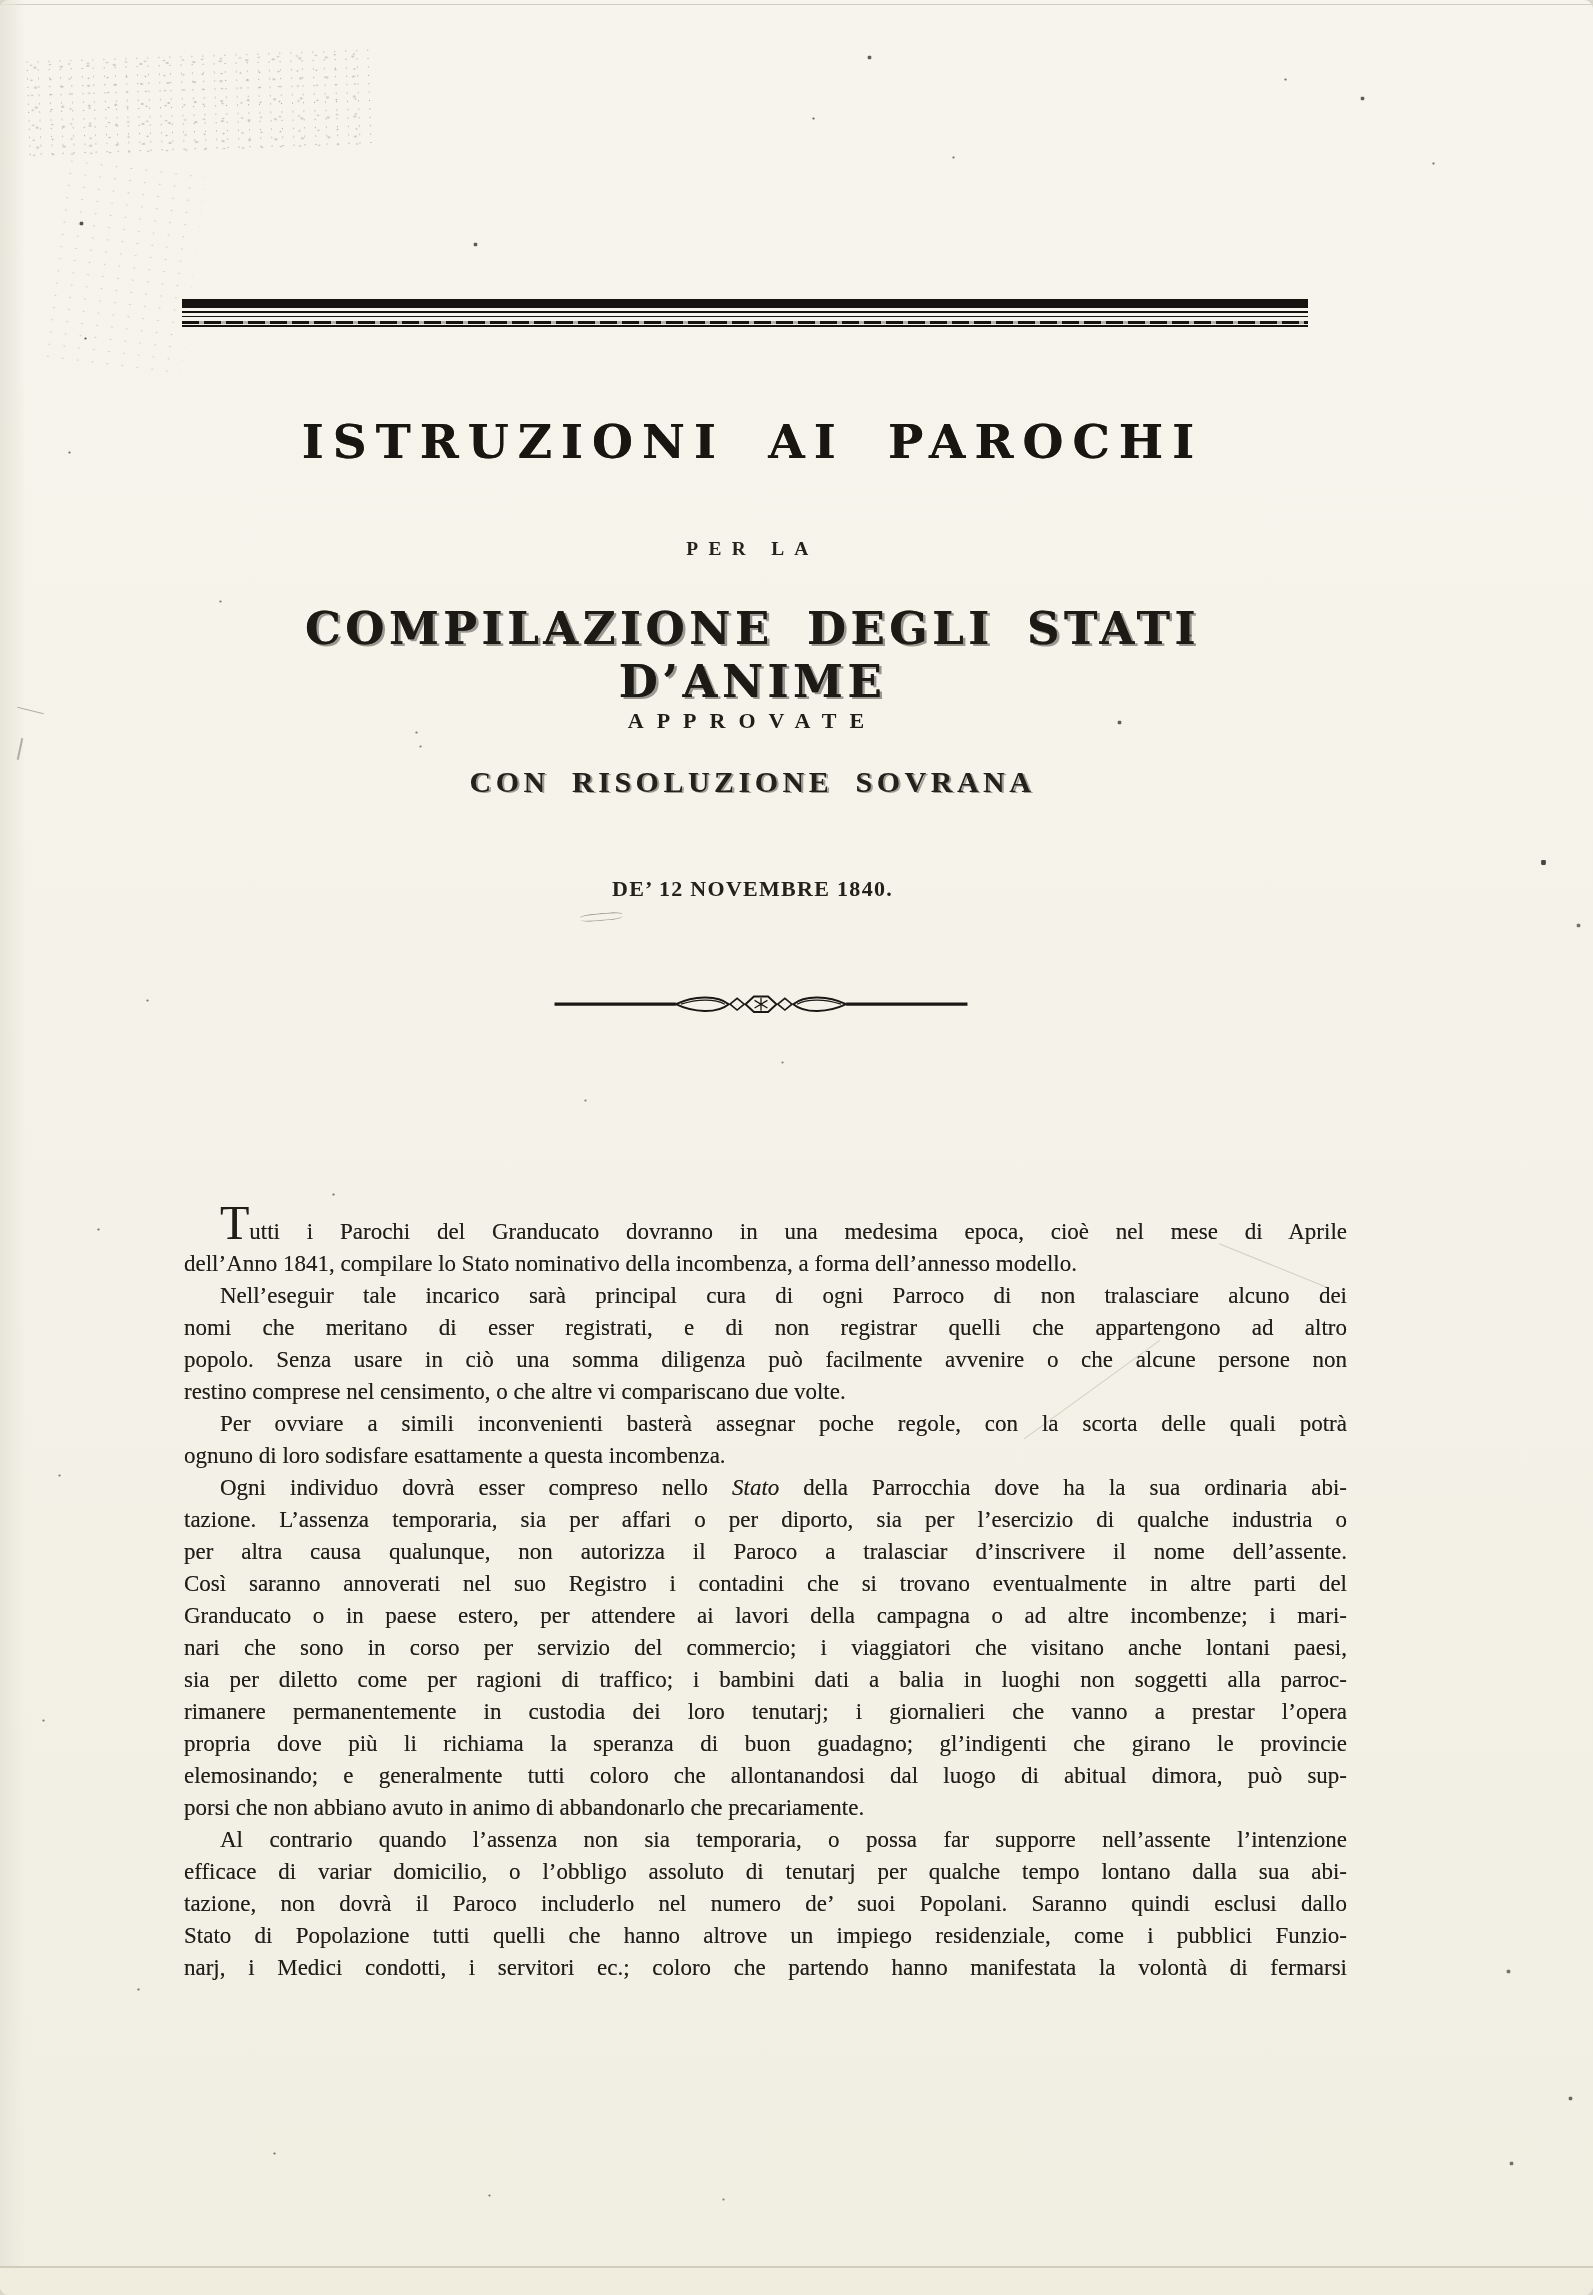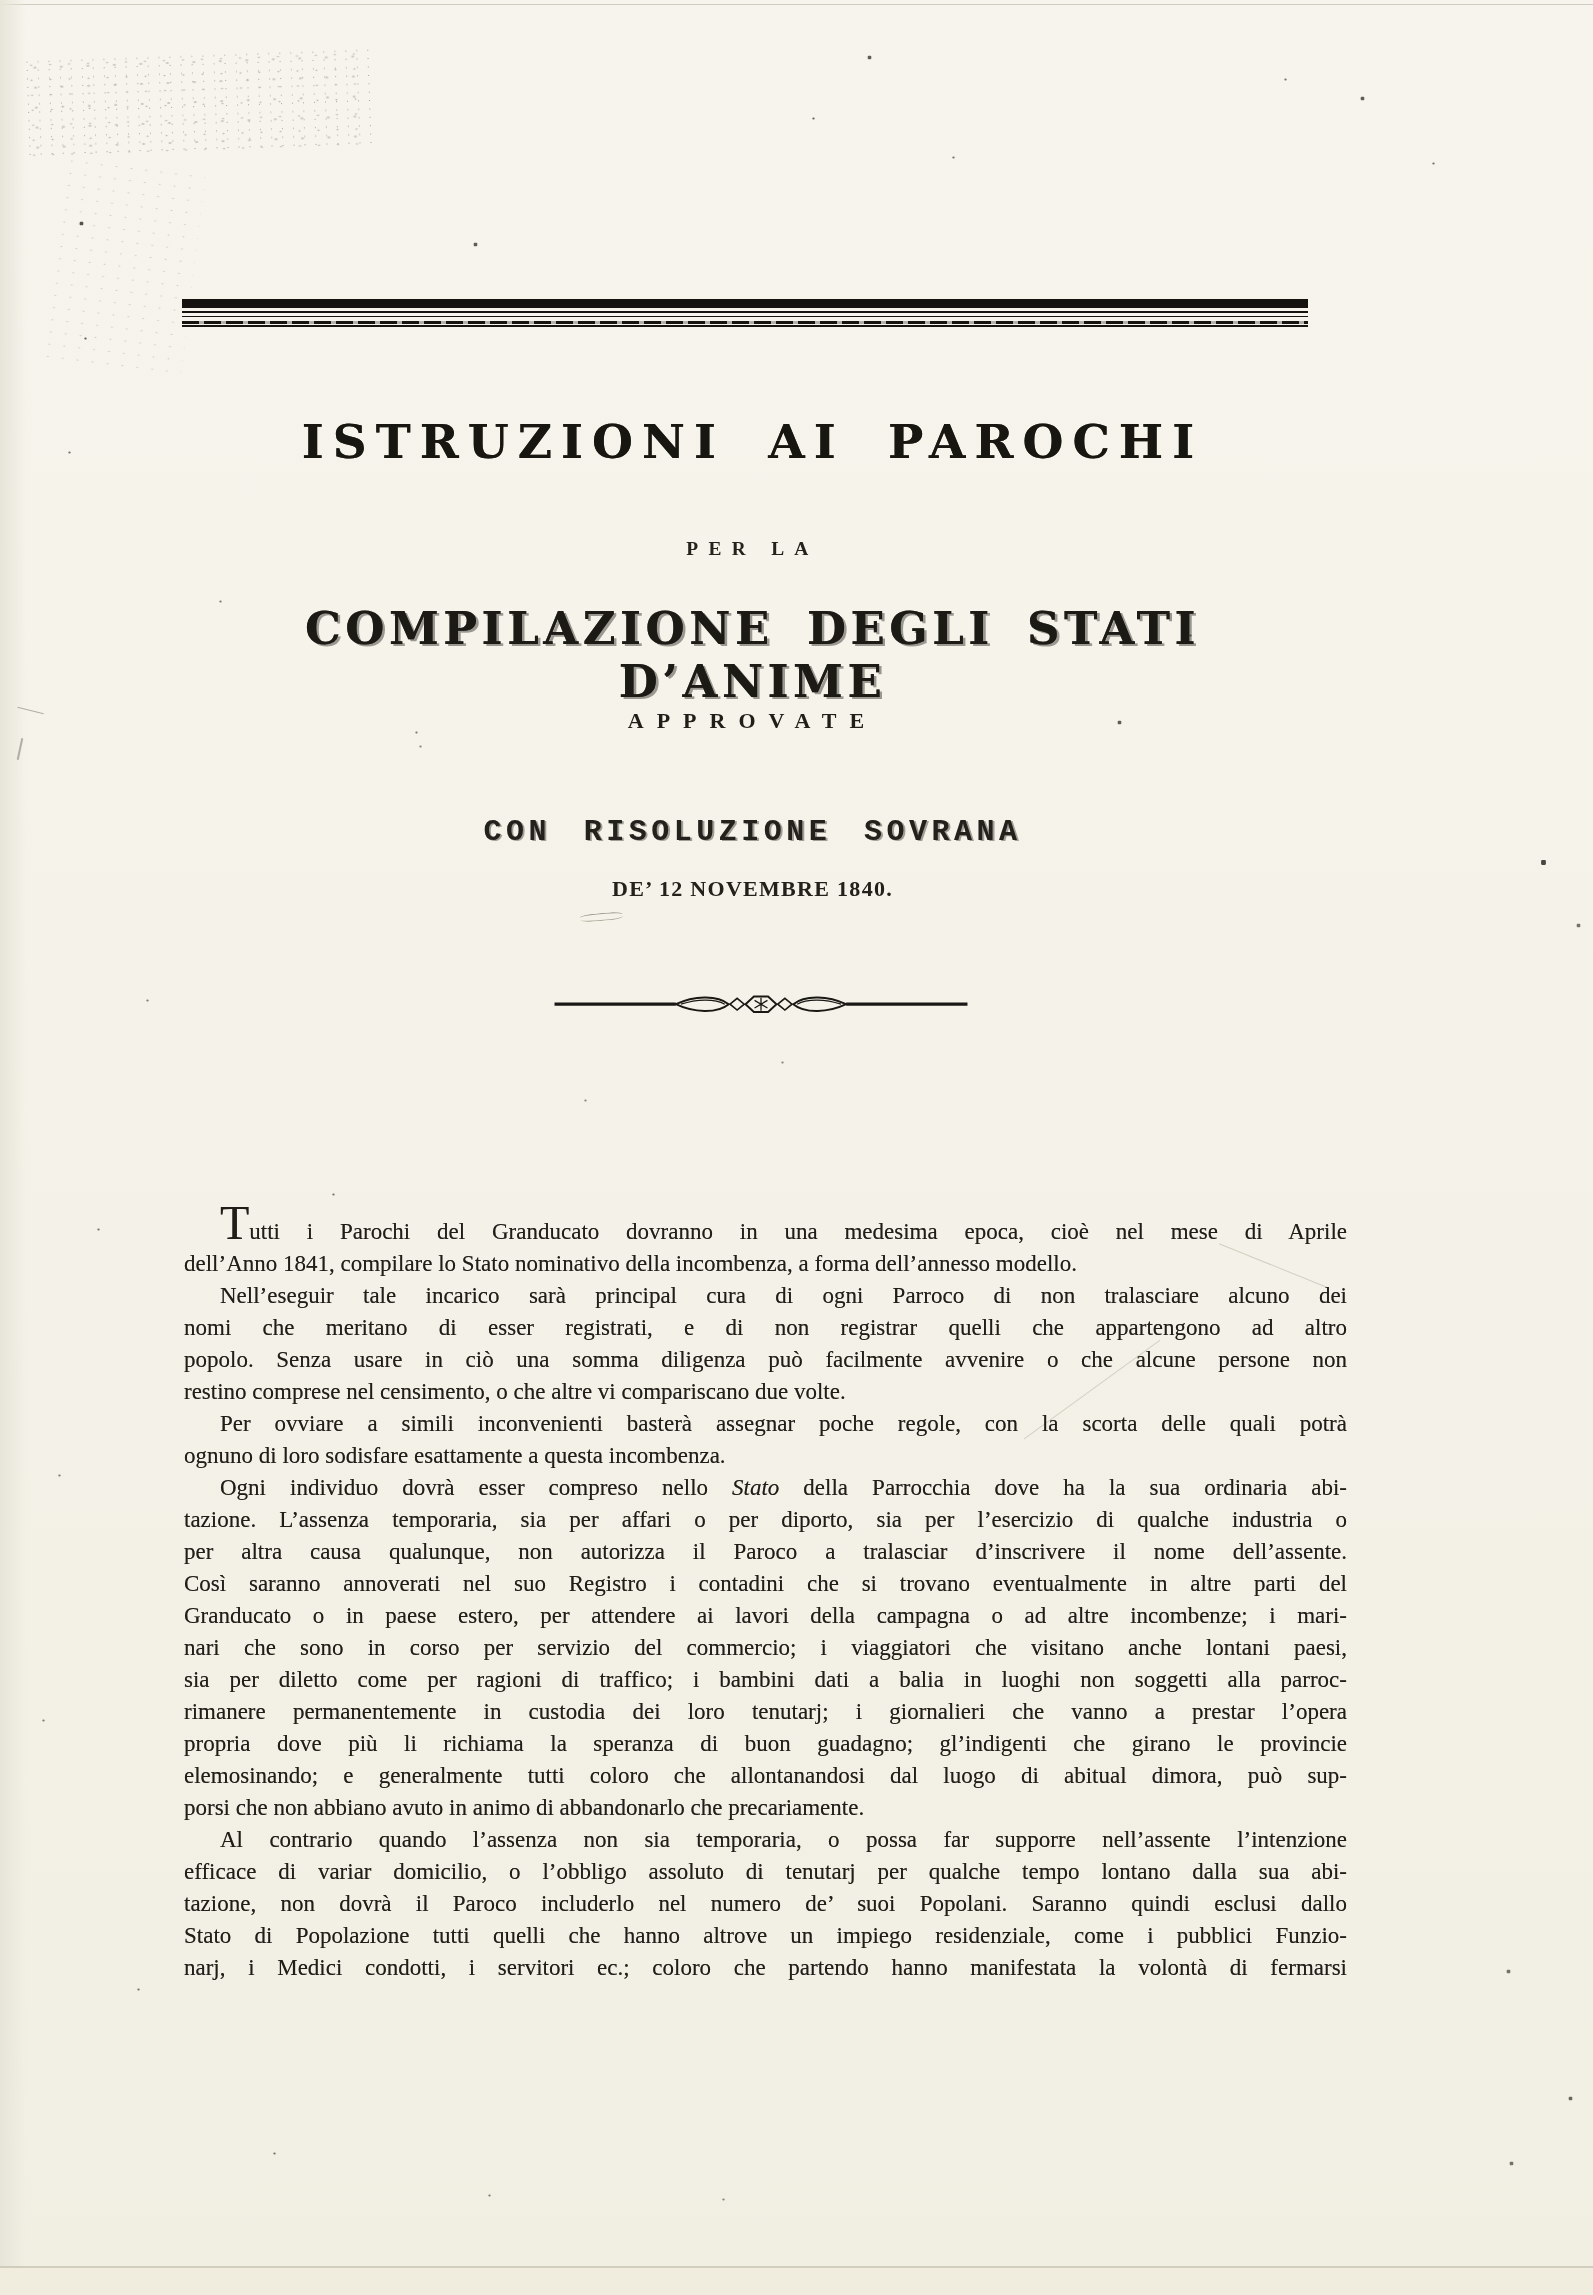--- a/index.html
+++ b/index.html
@@ -4,20 +4,21 @@
 <style>
   html,body{margin:0;padding:0;background:#d9d7cb;}
   .sheet{
     position:relative;
     width:1593px;height:2295px;
     margin:0 auto;
     background:linear-gradient(180deg,#f6f4ec 0%,#f4f2e8 55%,#f1eee2 100%);
     overflow:hidden;
     font-family:"Liberation Serif","DejaVu Serif",serif;
     color:#1e1c18;
+    border-radius:9px;
   }
   
   .edge-top{position:absolute;left:0;top:3.9px;width:100%;height:1.3px;background:#d0cec0;}
   .edge-left{position:absolute;left:0;top:0;width:26px;height:100%;
     background:linear-gradient(90deg,#e7e5d9 0%,rgba(231,229,217,0) 100%);}
   .edge-bottom{position:absolute;left:0;top:2266px;width:100%;height:1.9px;background:#c9c6b4;opacity:.8;}
   .foot-strip{position:absolute;left:0;top:2268px;width:100%;height:28px;background:#f0edde;}
 
   
   .noise-patch{
@@ -90,21 +91,21 @@
   
   .col{position:absolute;left:184px;width:1137px;text-align:center;}
   .doc-title{top:414px;font-family:"DejaVu Serif","Liberation Serif",serif;font-weight:700;
     font-size:47px;letter-spacing:9px;word-spacing:18px;color:#181610;
     text-shadow:0 0 0.6px rgba(24,22,16,.8);}
   .per-la{top:538px;font-weight:700;font-size:19.4px;letter-spacing:10.3px;color:#24221c;}
   .ornate{top:602px;font-family:"DejaVu Serif","Liberation Serif",serif;font-weight:700;
     font-size:45px;letter-spacing:4.5px;word-spacing:13px;color:#1c1a15;
     text-shadow:2.6px 1.9px 0 rgba(28,26,21,.42),0 0 0.6px rgba(28,26,21,.7);}
   .approvate{top:708px;font-weight:700;font-size:22px;letter-spacing:13px;color:#201e18;}
-  .risoluzione{top:815px;font-family:Liberation Mono, monospace;font-weight:700;
+  .risoluzione{top:765px;font-family:Liberation Serif, serif;font-weight:700;
     font-size:30px;letter-spacing:4.5px;word-spacing:10.3px;color:#23211b;
     text-shadow:1.9px 1.3px 0 rgba(32,30,24,.4);}
   .date-line{top:876px;font-weight:700;font-size:22px;letter-spacing:1.3px;color:#23211b;}
 
   .divider{position:absolute;left:554px;top:990px;}
   .divider svg{display:block;}
 
   
   .body-block{position:absolute;left:184px;top:1216px;width:1163px;font-size:23px;color:#201e19;
     text-shadow:0 0 0.4px rgba(32,30,25,.55);}

